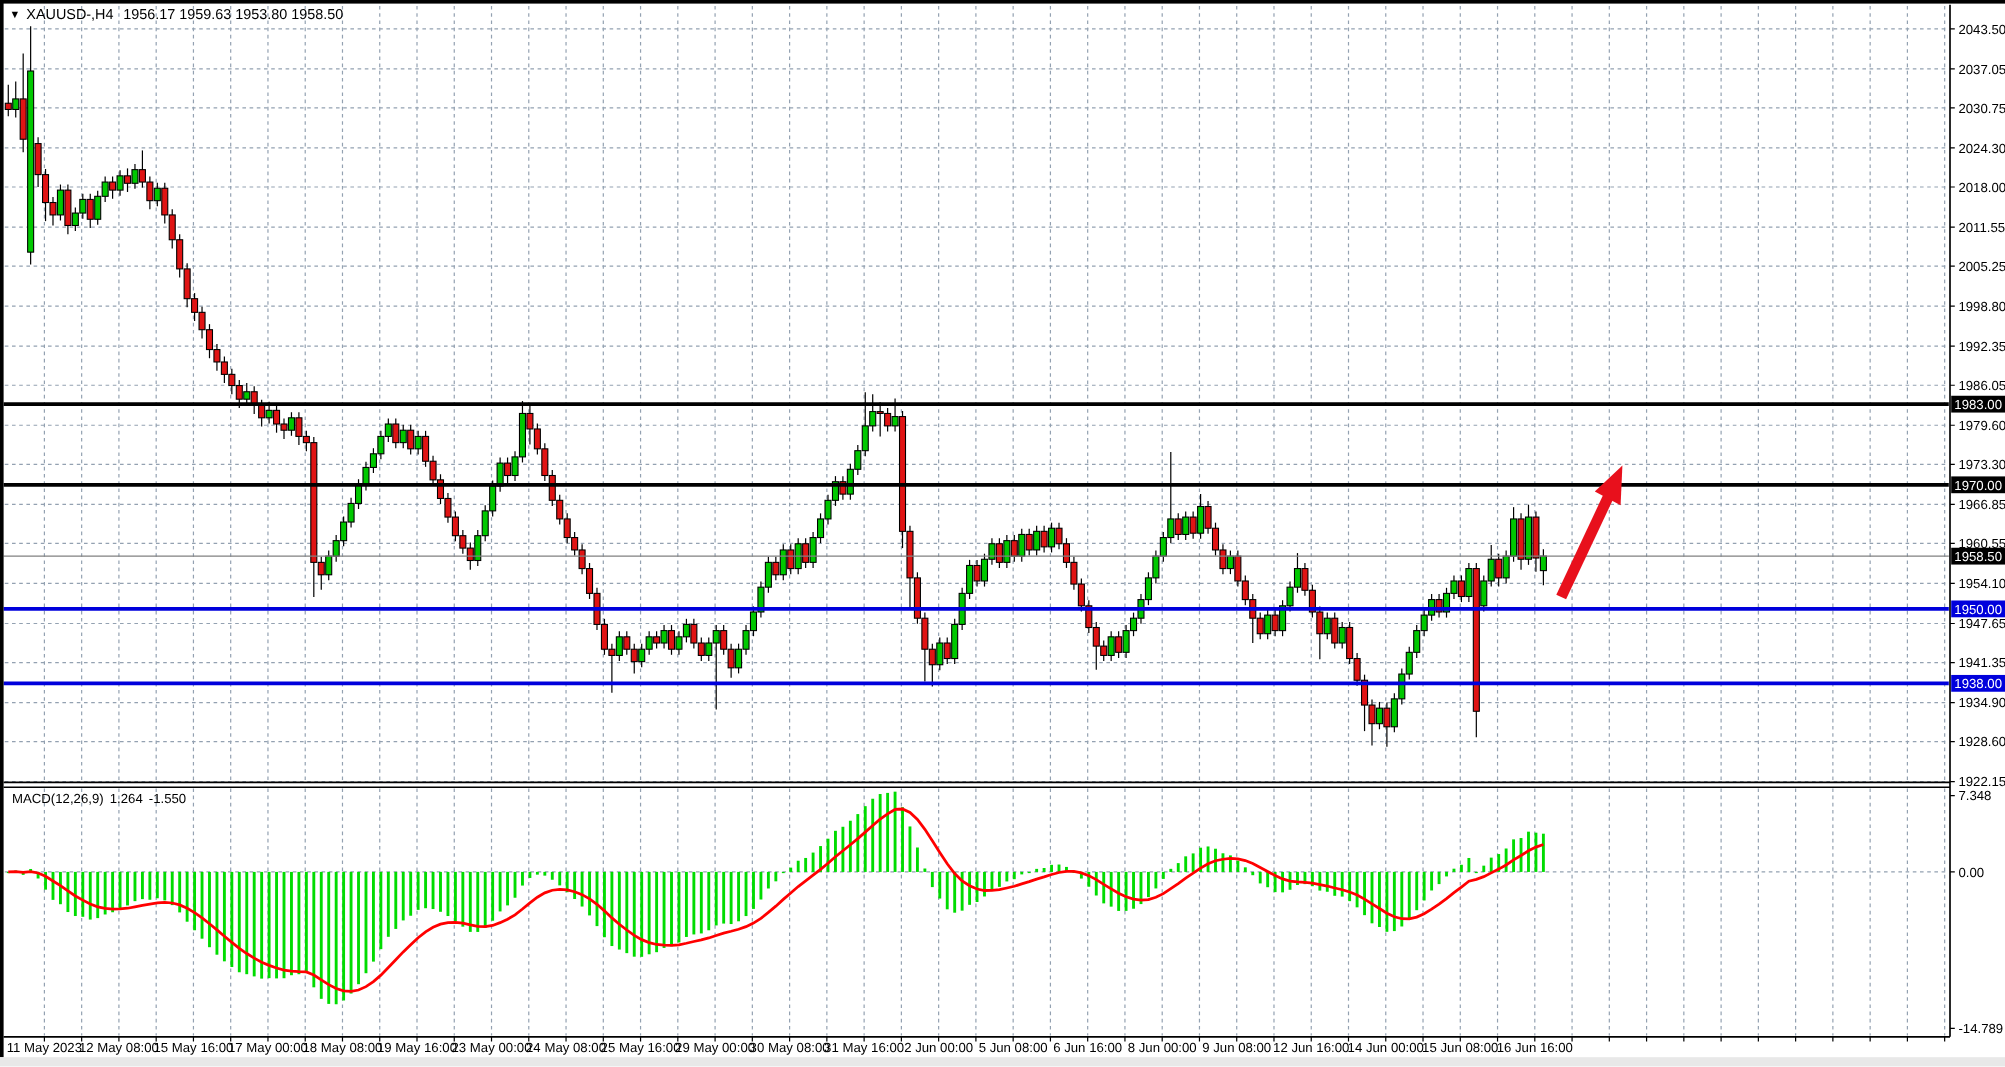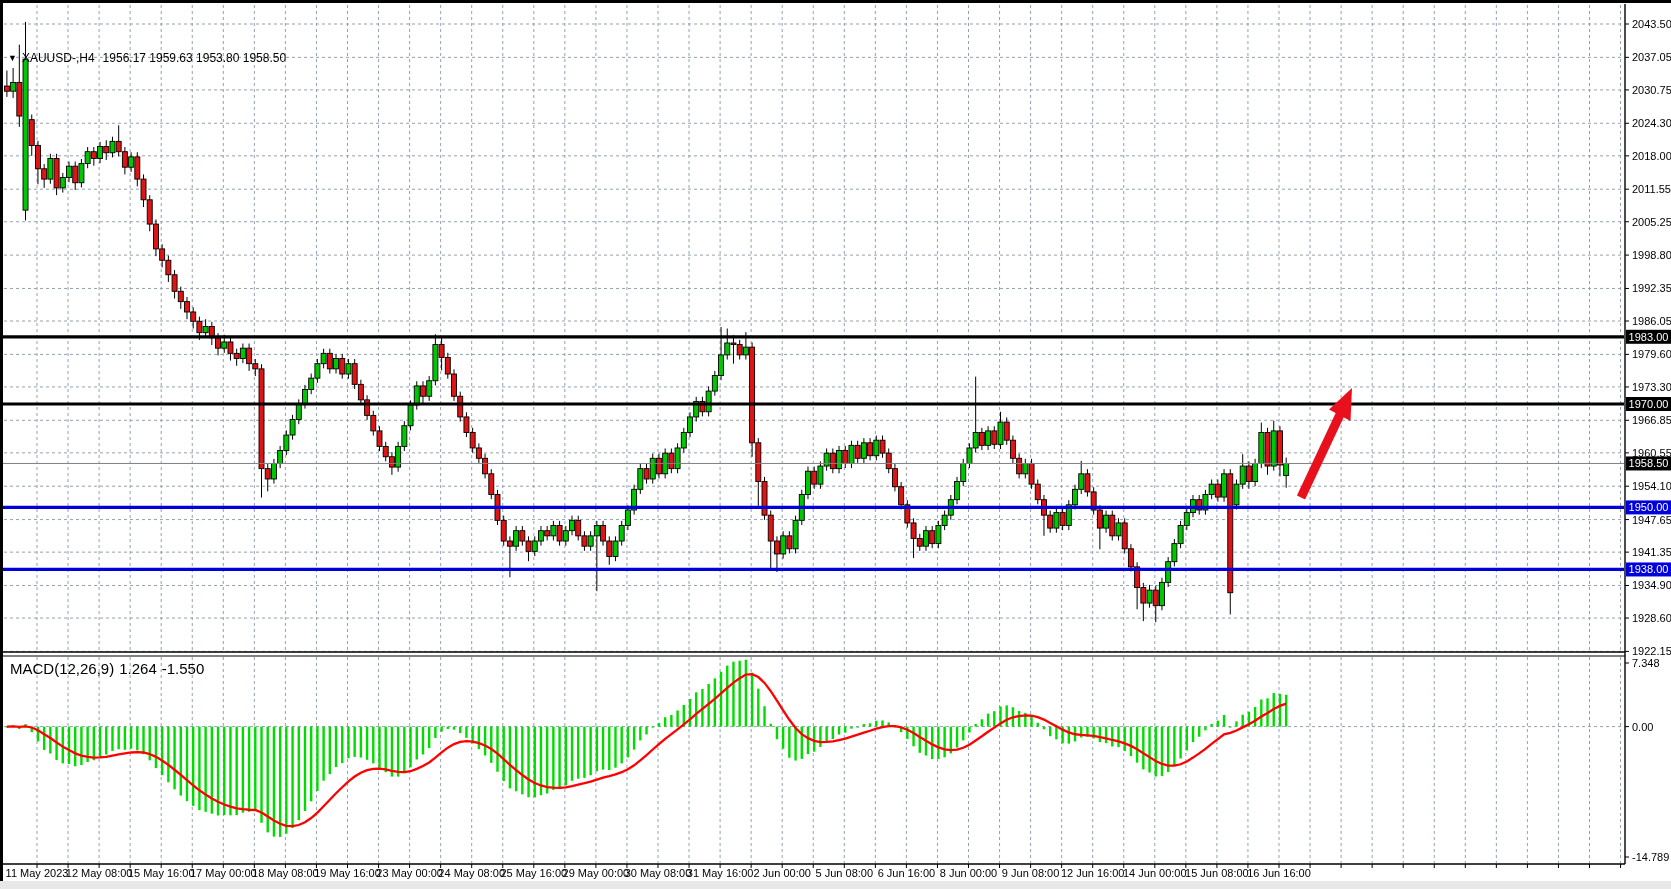--- a/index.html
+++ b/index.html
@@ -1,22 +1,22 @@
 <!DOCTYPE html>
 <html><head>
 <meta charset="utf-8">
 <style>
   html,body{margin:0;padding:0;background:#fff;}
   #window{position:relative;width:1671px;height:889px;background:#ffffff;overflow:hidden;
           font-family:"Liberation Sans",sans-serif;}
   #chart-svg{position:absolute;left:0;top:0;}
-  #title-bar{position:absolute;left:8px;top:5px;font-size:12px;color:#000;white-space:nowrap;z-index:5;margin-top:46px;}
+  #title-bar{position:absolute;left:8px;top:5px;font-size:12px;color:#000;white-space:nowrap;z-index:5;}
   #title-bar .dd{font-size:9px;margin-right:5px;vertical-align:1px;cursor:pointer;}
   #title-bar .sym{margin-right:8px;}
-  #macd-label{position:absolute;left:10px;top:660px;font-size:15px;color:#000;white-space:nowrap;z-index:5;}
+  #macd-label{position:absolute;left:10px;top:660px;font-size:11px;color:#000;white-space:nowrap;z-index:5;}
   #macd-label span{margin-right:5px;}
 </style>
 </head>
 <body>
 
 <div id="window">
 
   <div id="title-bar">
     <span class="dd">▼</span><span class="sym">XAUUSD-,H4</span><span>1956.17 1959.63 1953.80 1958.50</span>
   </div>

